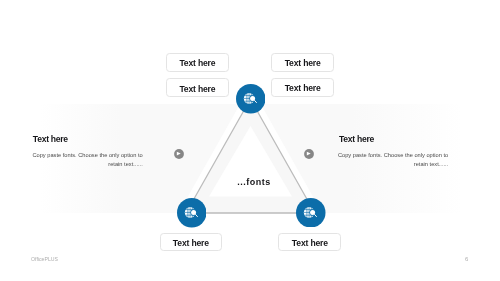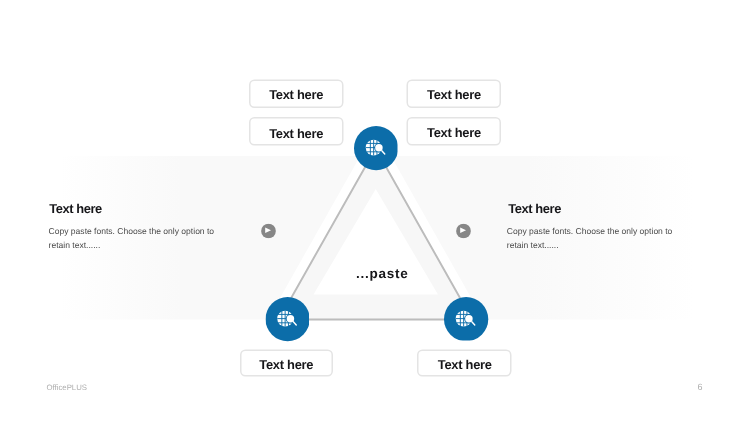--- a/index.html
+++ b/index.html
@@ -1,17 +1,17 @@
 <!DOCTYPE html>
 <html><head>
 <meta charset="utf-8">
 <style>
 html,body{margin:0;padding:0;}
 body{width:500px;height:281px;background:#fff;font-family:"Liberation Sans",sans-serif;overflow:hidden;}
-#slide{position:relative;width:500px;height:281px;background:#fff;filter:opacity(1);}
+#slide{position:relative;width:500px;height:281px;background:#fff;filter:opacity(1);text-align:right;}
 .band{position:absolute;left:40px;top:104px;width:422px;height:109px;
   background:linear-gradient(90deg,#ffffff 0%,#f9f9f9 19%,#f9f9f9 74%,#ffffff 100%);}
 svg.tri{position:absolute;left:0;top:0;width:500px;height:281px;}
 .node{position:absolute;width:29.5px;height:29.5px;}
 .node svg{width:29.5px;height:29.5px;display:block;}
 .chip{position:absolute;box-sizing:border-box;border:1px solid #e4e4e4;border-radius:3.6px;background:#fff;
   display:flex;align-items:center;justify-content:center;font-weight:bold;font-size:8.6px;color:#17171a;
   letter-spacing:-0.18px;padding-top:1.4px;}
 .h{position:absolute;font-weight:bold;font-size:8.6px;color:#17171a;letter-spacing:-0.28px;}
 .p{position:absolute;font-size:5.7px;color:#4a4a4a;line-height:8.5px;white-space:nowrap;}
@@ -107,21 +107,21 @@
   <div class="p" style="left:32.4px;top:151.2px;">
     <div>Copy paste fonts. Choose the only option to</div>
     <div>retain text......</div>
   </div>
   <div class="h" style="left:338.9px;top:133.5px;">Text here</div>
   <div class="p" style="left:337.9px;top:151.2px;">
     <div>Copy paste fonts. Choose the only option to</div>
     <div>retain text......</div>
   </div>
 
-  <div class="ctr" style="left:237.3px;top:176.5px;">...paste</div>
+  <div class="ctr" style="left:237.3px;top:176.5px;">...fonts</div>
 
   <div class="play" style="left:173.9px;top:149px;">
     <svg viewBox="0 0 100 100">
       <circle cx="50" cy="50" r="49" fill="#878787"></circle>
       <path d="M28 27 L67 45.5 L28 64 Z" fill="#fff"></path>
     </svg>
   </div>
   <div class="play" style="left:304.3px;top:149px;">
     <svg viewBox="0 0 100 100">
       <circle cx="50" cy="50" r="49" fill="#878787"></circle>

